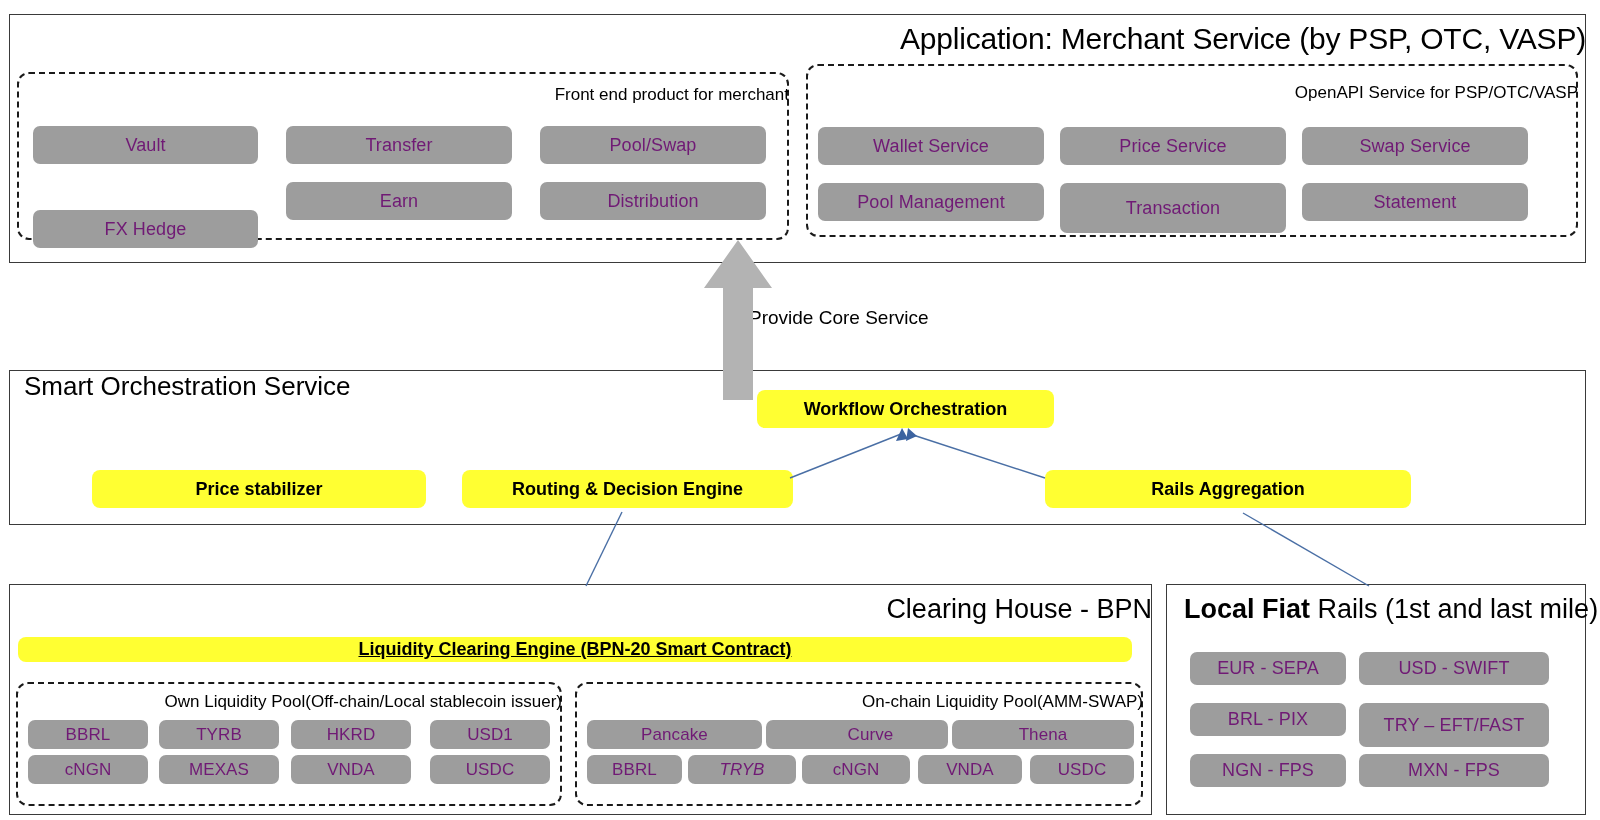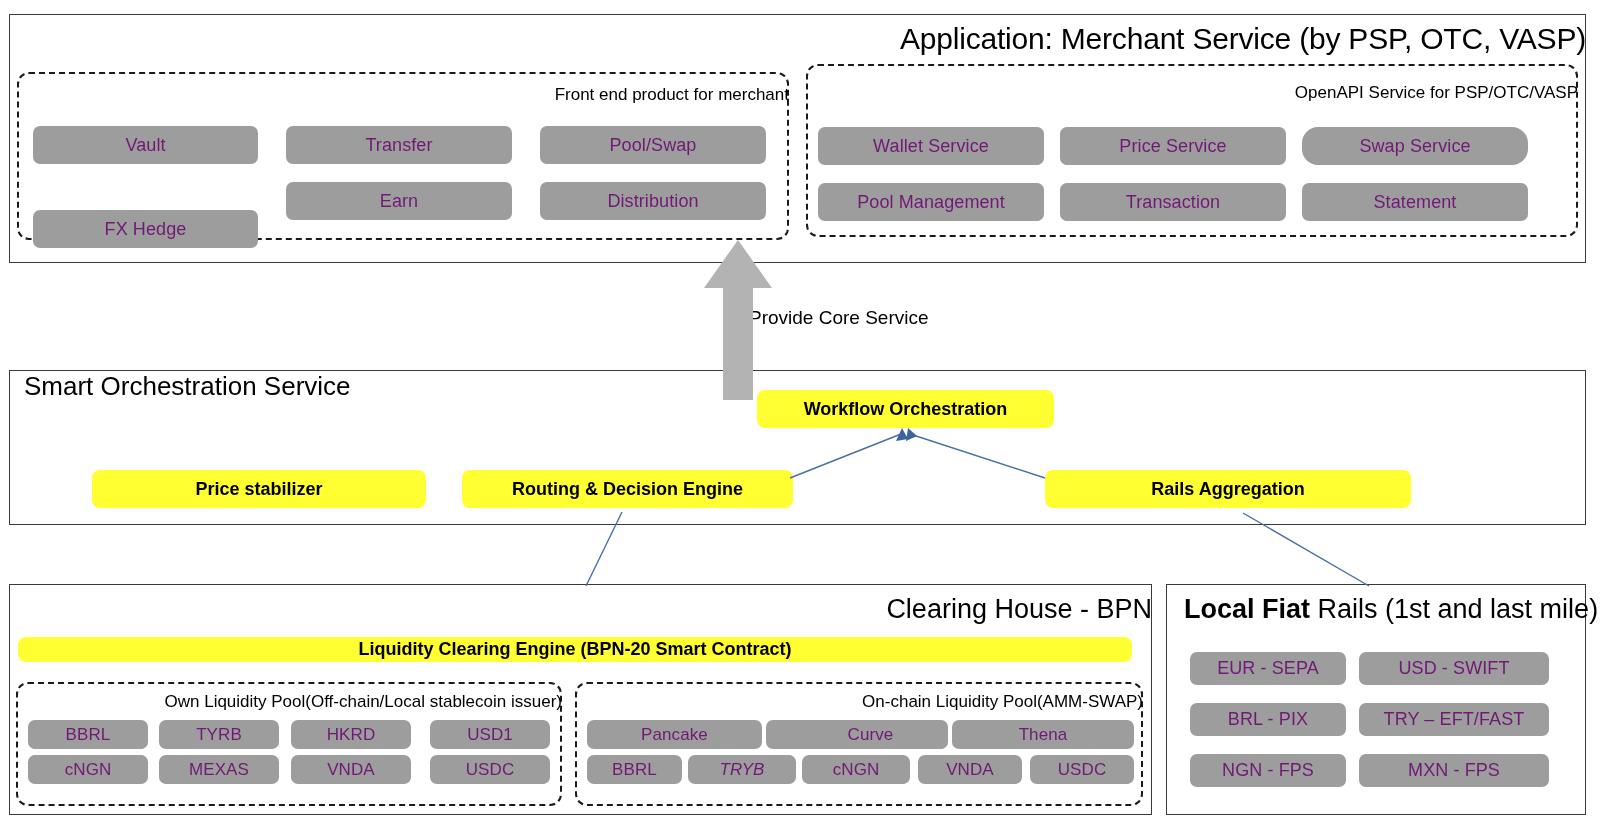--- a/index.html
+++ b/index.html
@@ -130,23 +130,23 @@
   <div class="pill" style="left:540px; top:182px; width:226px; height:38px; font-size:18px;">Distribution</div>
 
   <div class="dashbox" style="left:806px; top:64px; width:772px; height:173px;"></div>
 
   <div class="center-lbl sub-title" style="left:806px; top:83px; width:772px;">
     <span class="spellerr">OpenAPI</span><span> Service for PSP/OTC/VASP</span>
   </div>
 
   <div class="pill" style="left:818px; top:127px; width:226px; height:38px; font-size:18px;">Wallet Service</div>
   <div class="pill" style="left:1060px; top:127px; width:226px; height:38px; font-size:18px;">Price Service</div>
-  <div class="pill" style="left:1302px; top:127px; width:226px; height:38px; font-size:18px;border-radius:16px;">Swap Service</div>
+  <div class="pill" style="left:1302px; top:127px; width:226px; height:38px; font-size:18px;">Swap Service</div>
   <div class="pill" style="left:818px; top:183px; width:226px; height:38px; font-size:18px;">Pool Management</div>
-  <div class="pill" style="left:1060px; top:183px; width:226px; height:38px; font-size:18px;">Transaction</div>
+  <div class="pill" style="left:1060px; top:183px; width:226px; height:50px; font-size:18px;">Transaction</div>
   <div class="pill" style="left:1302px; top:183px; width:226px; height:38px; font-size:18px;">Statement</div>
 
   <div class="lbl arrow-note" style="left:749px; top:307px;">Provide Core Service</div>
 
   <div class="panel" style="left:9px; top:370px; width:1577px; height:155px;"></div>
 
   <div class="lbl sect-title" style="left:24px; top:371px;">Smart Orchestration Service</div>
 
   <div class="ybox" style="left:757px; top:390px; width:297px; height:38px; font-size:18px;">Workflow Orchestration</div>
 
@@ -155,21 +155,21 @@
   <div class="ybox" style="left:462px; top:470px; width:331px; height:38px; font-size:18px;">Routing &amp; Decision Engine</div>
 
   <div class="ybox" style="left:1045px; top:470px; width:366px; height:38px; font-size:18px;">Rails Aggregation</div>
 
   <div class="panel" style="left:9px; top:584px; width:1143px; height:231px;"></div>
 
   <div class="center-lbl big-title" style="left:9px; top:594px; width:1143px;">
     <span style="font-weight:500;">Clearing</span><span style="font-weight:300;"> House - BPN</span>
   </div>
 
-  <div class="ybox" style="left:18px; top:637px; width:1114px; height:25px; font-size:18px;">Liquidity Clearing Engine (BPN-20 Smart Contract)</div>
+  <div class="ybox" style="left:18px; top:637px; width:1114px; height:25px; font-size:18px;text-decoration:underline;">Liquidity Clearing Engine (BPN-20 Smart Contract)</div>
 
   <div class="dashbox" style="left:16px; top:682px; width:546px; height:124px;"></div>
 
   <div class="center-lbl pool-title" style="left:16px; top:692px; width:546px;">Own Liquidity Pool(Off-chain/Local stablecoin issuer)</div>
 
   <div class="pill" style="left:28px; top:720px; width:120px; height:29px; font-size:17px;">BBRL</div>
   <div class="pill" style="left:159px; top:720px; width:120px; height:29px; font-size:17px;">TYRB</div>
   <div class="pill" style="left:291px; top:720px; width:120px; height:29px; font-size:17px;">HKRD</div>
   <div class="pill" style="left:430px; top:720px; width:120px; height:29px; font-size:17px;">USD1</div>
 
@@ -194,21 +194,21 @@
 
   <div class="panel" style="left:1166px; top:584px; width:420px; height:231px;"></div>
 
   <div class="lbl big-title" style="left:1184px; top:594px;">
     <span style="font-weight:600;">Local Fiat</span><span style="font-weight:300;"> Rails (1st and last mile)</span>
   </div>
 
   <div class="pill" style="left:1190px; top:652px; width:156px; height:33px; font-size:18px;">EUR - SEPA</div>
   <div class="pill" style="left:1359px; top:652px; width:190px; height:33px; font-size:18px;">USD - SWIFT</div>
   <div class="pill" style="left:1190px; top:703px; width:156px; height:33px; font-size:18px;">BRL - PIX</div>
-  <div class="pill" style="left:1359px; top:703px; width:190px; height:33px; font-size:18px;">TRY – EFT/FAST</div>
+  <div class="pill" style="left:1359px; top:703px; width:190px; height:44px; font-size:18px;">TRY – EFT/FAST</div>
   <div class="pill" style="left:1190px; top:754px; width:156px; height:33px; font-size:18px;">NGN - FPS</div>
   <div class="pill" style="left:1359px; top:754px; width:190px; height:33px; font-size:18px;">MXN - FPS</div>
 
   <svg class="overlay" viewBox="0 0 1600 820" xmlns="http://www.w3.org/2000/svg">
 
     <polygon points="738,240 772,288 753,288 753,400 723,400 723,288 704,288" fill="#b3b3b3"></polygon>
 
     <line x1="790" y1="478" x2="901" y2="434" stroke="#4a6fa5" stroke-width="1.4"></line>
     <polygon points="902,428 896,441 908,439" fill="#3c63a0"></polygon>
 

